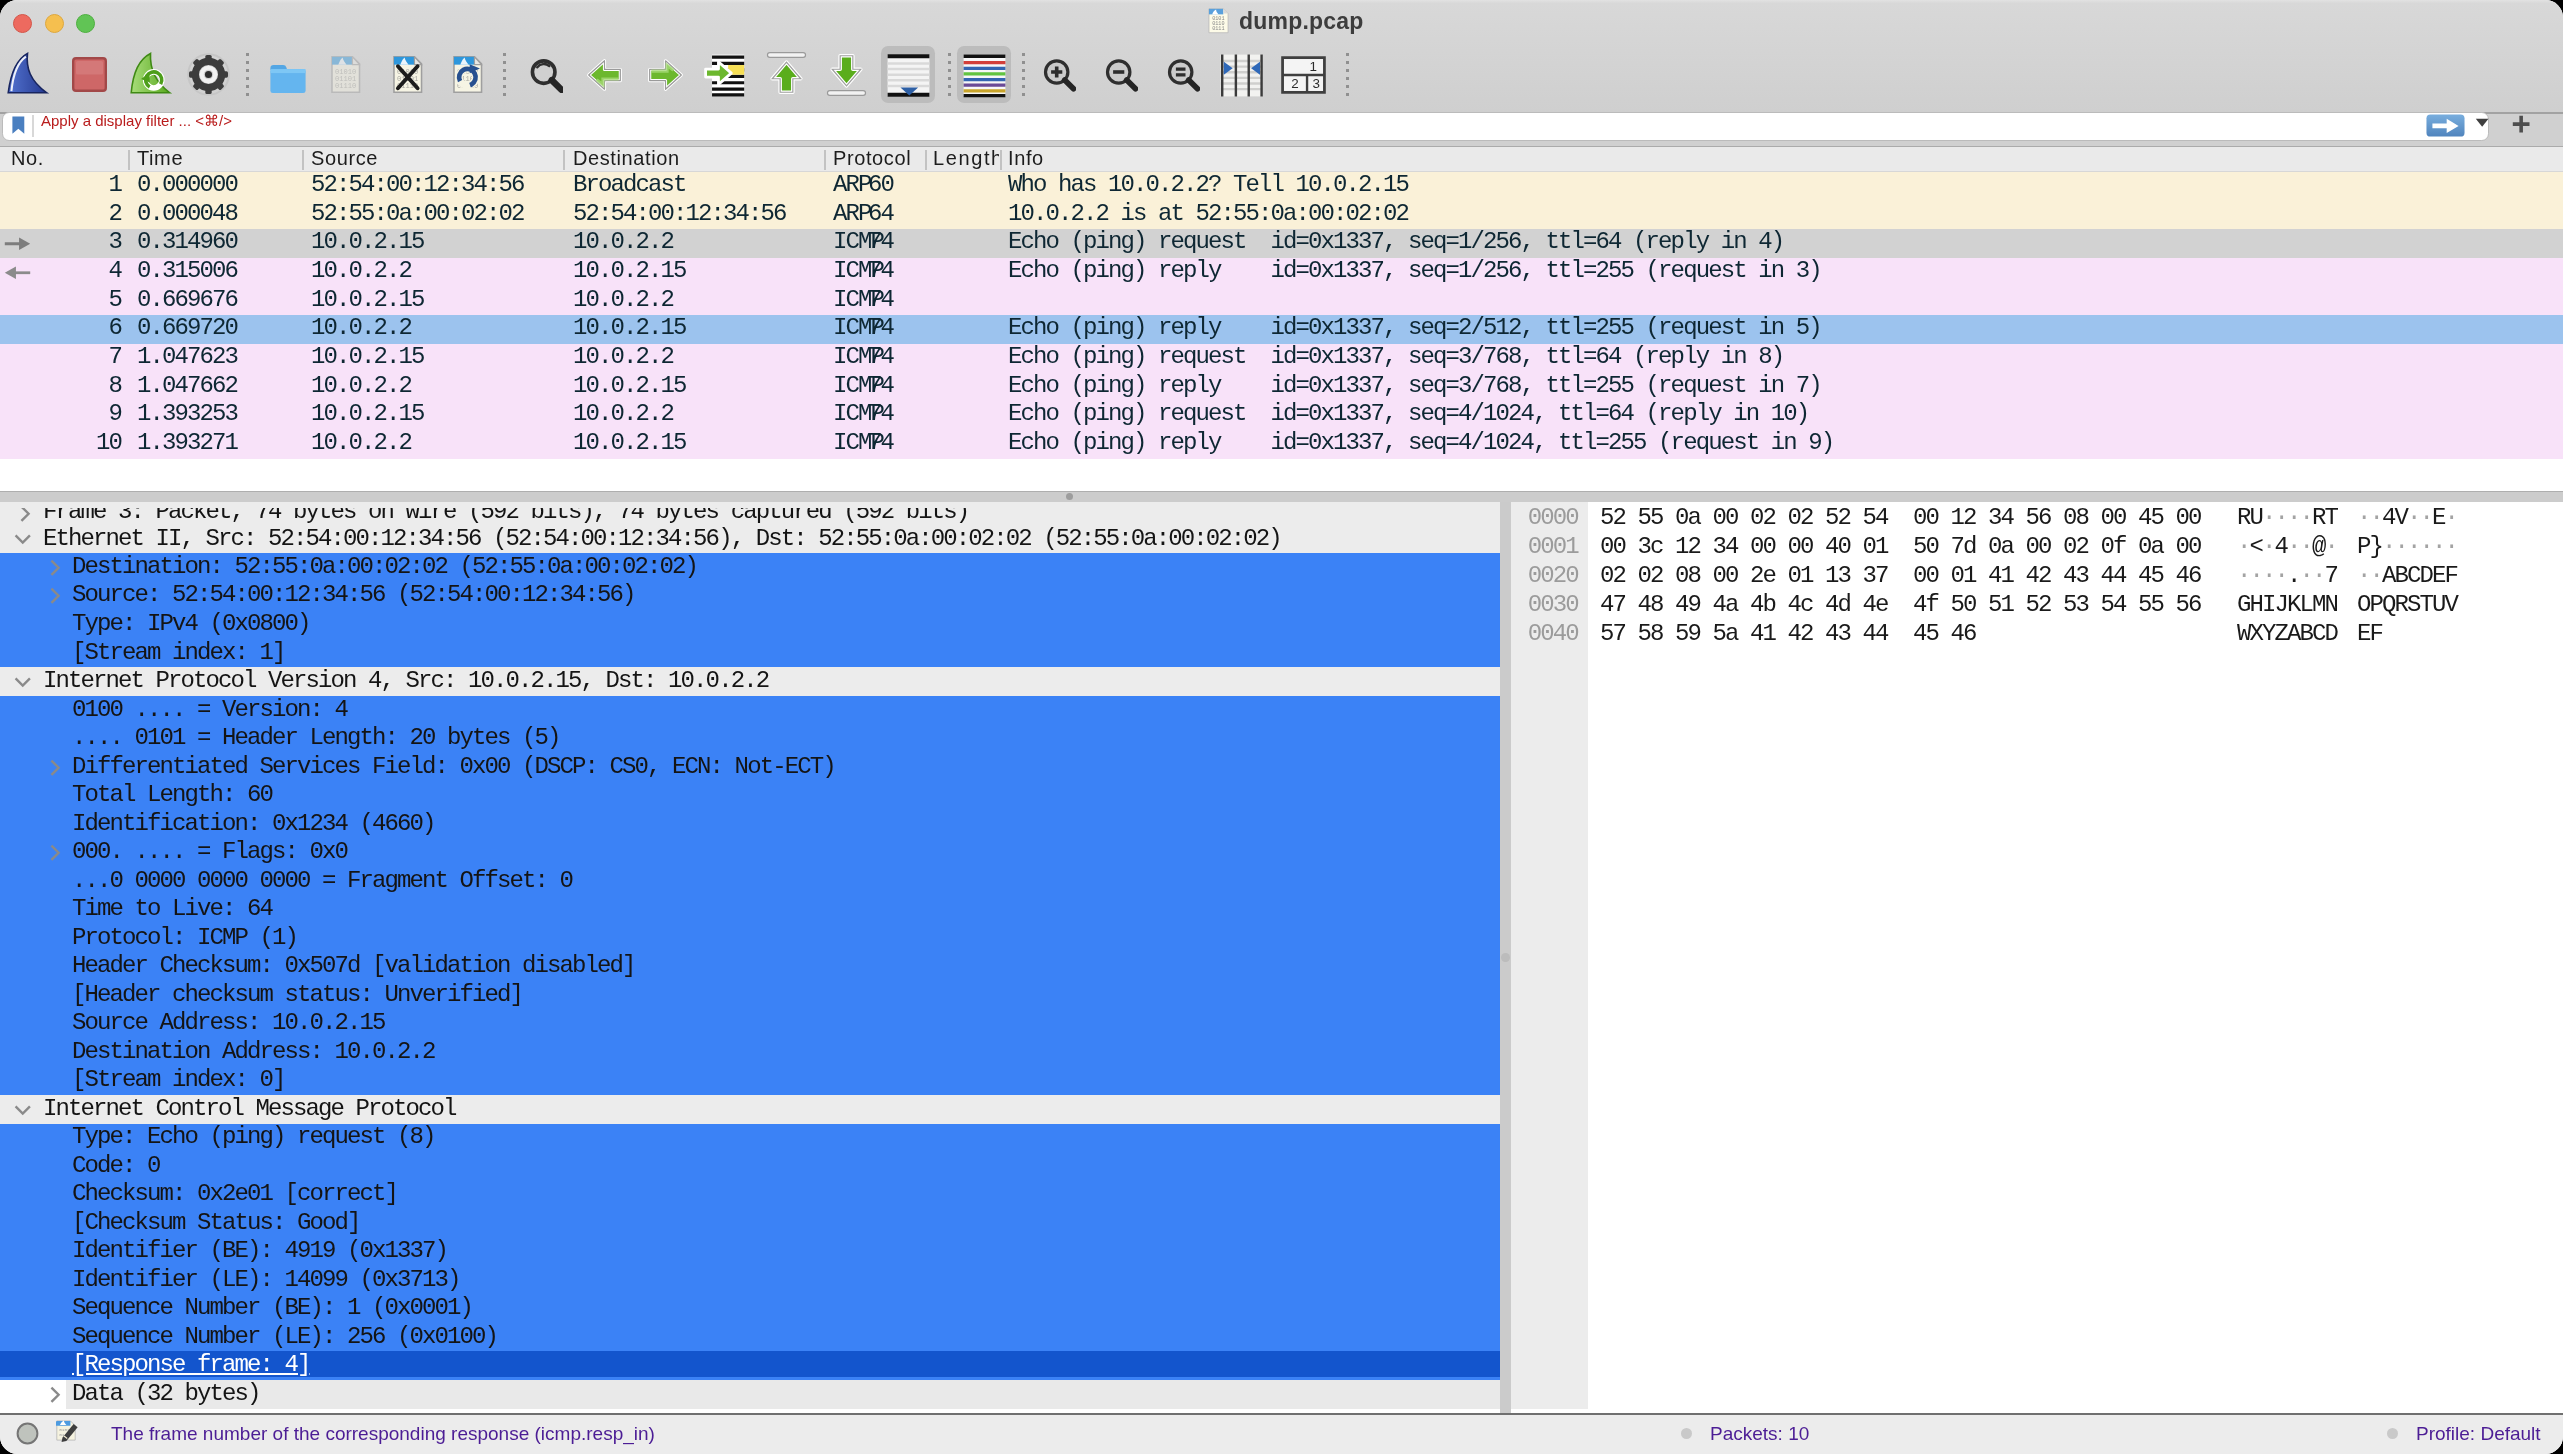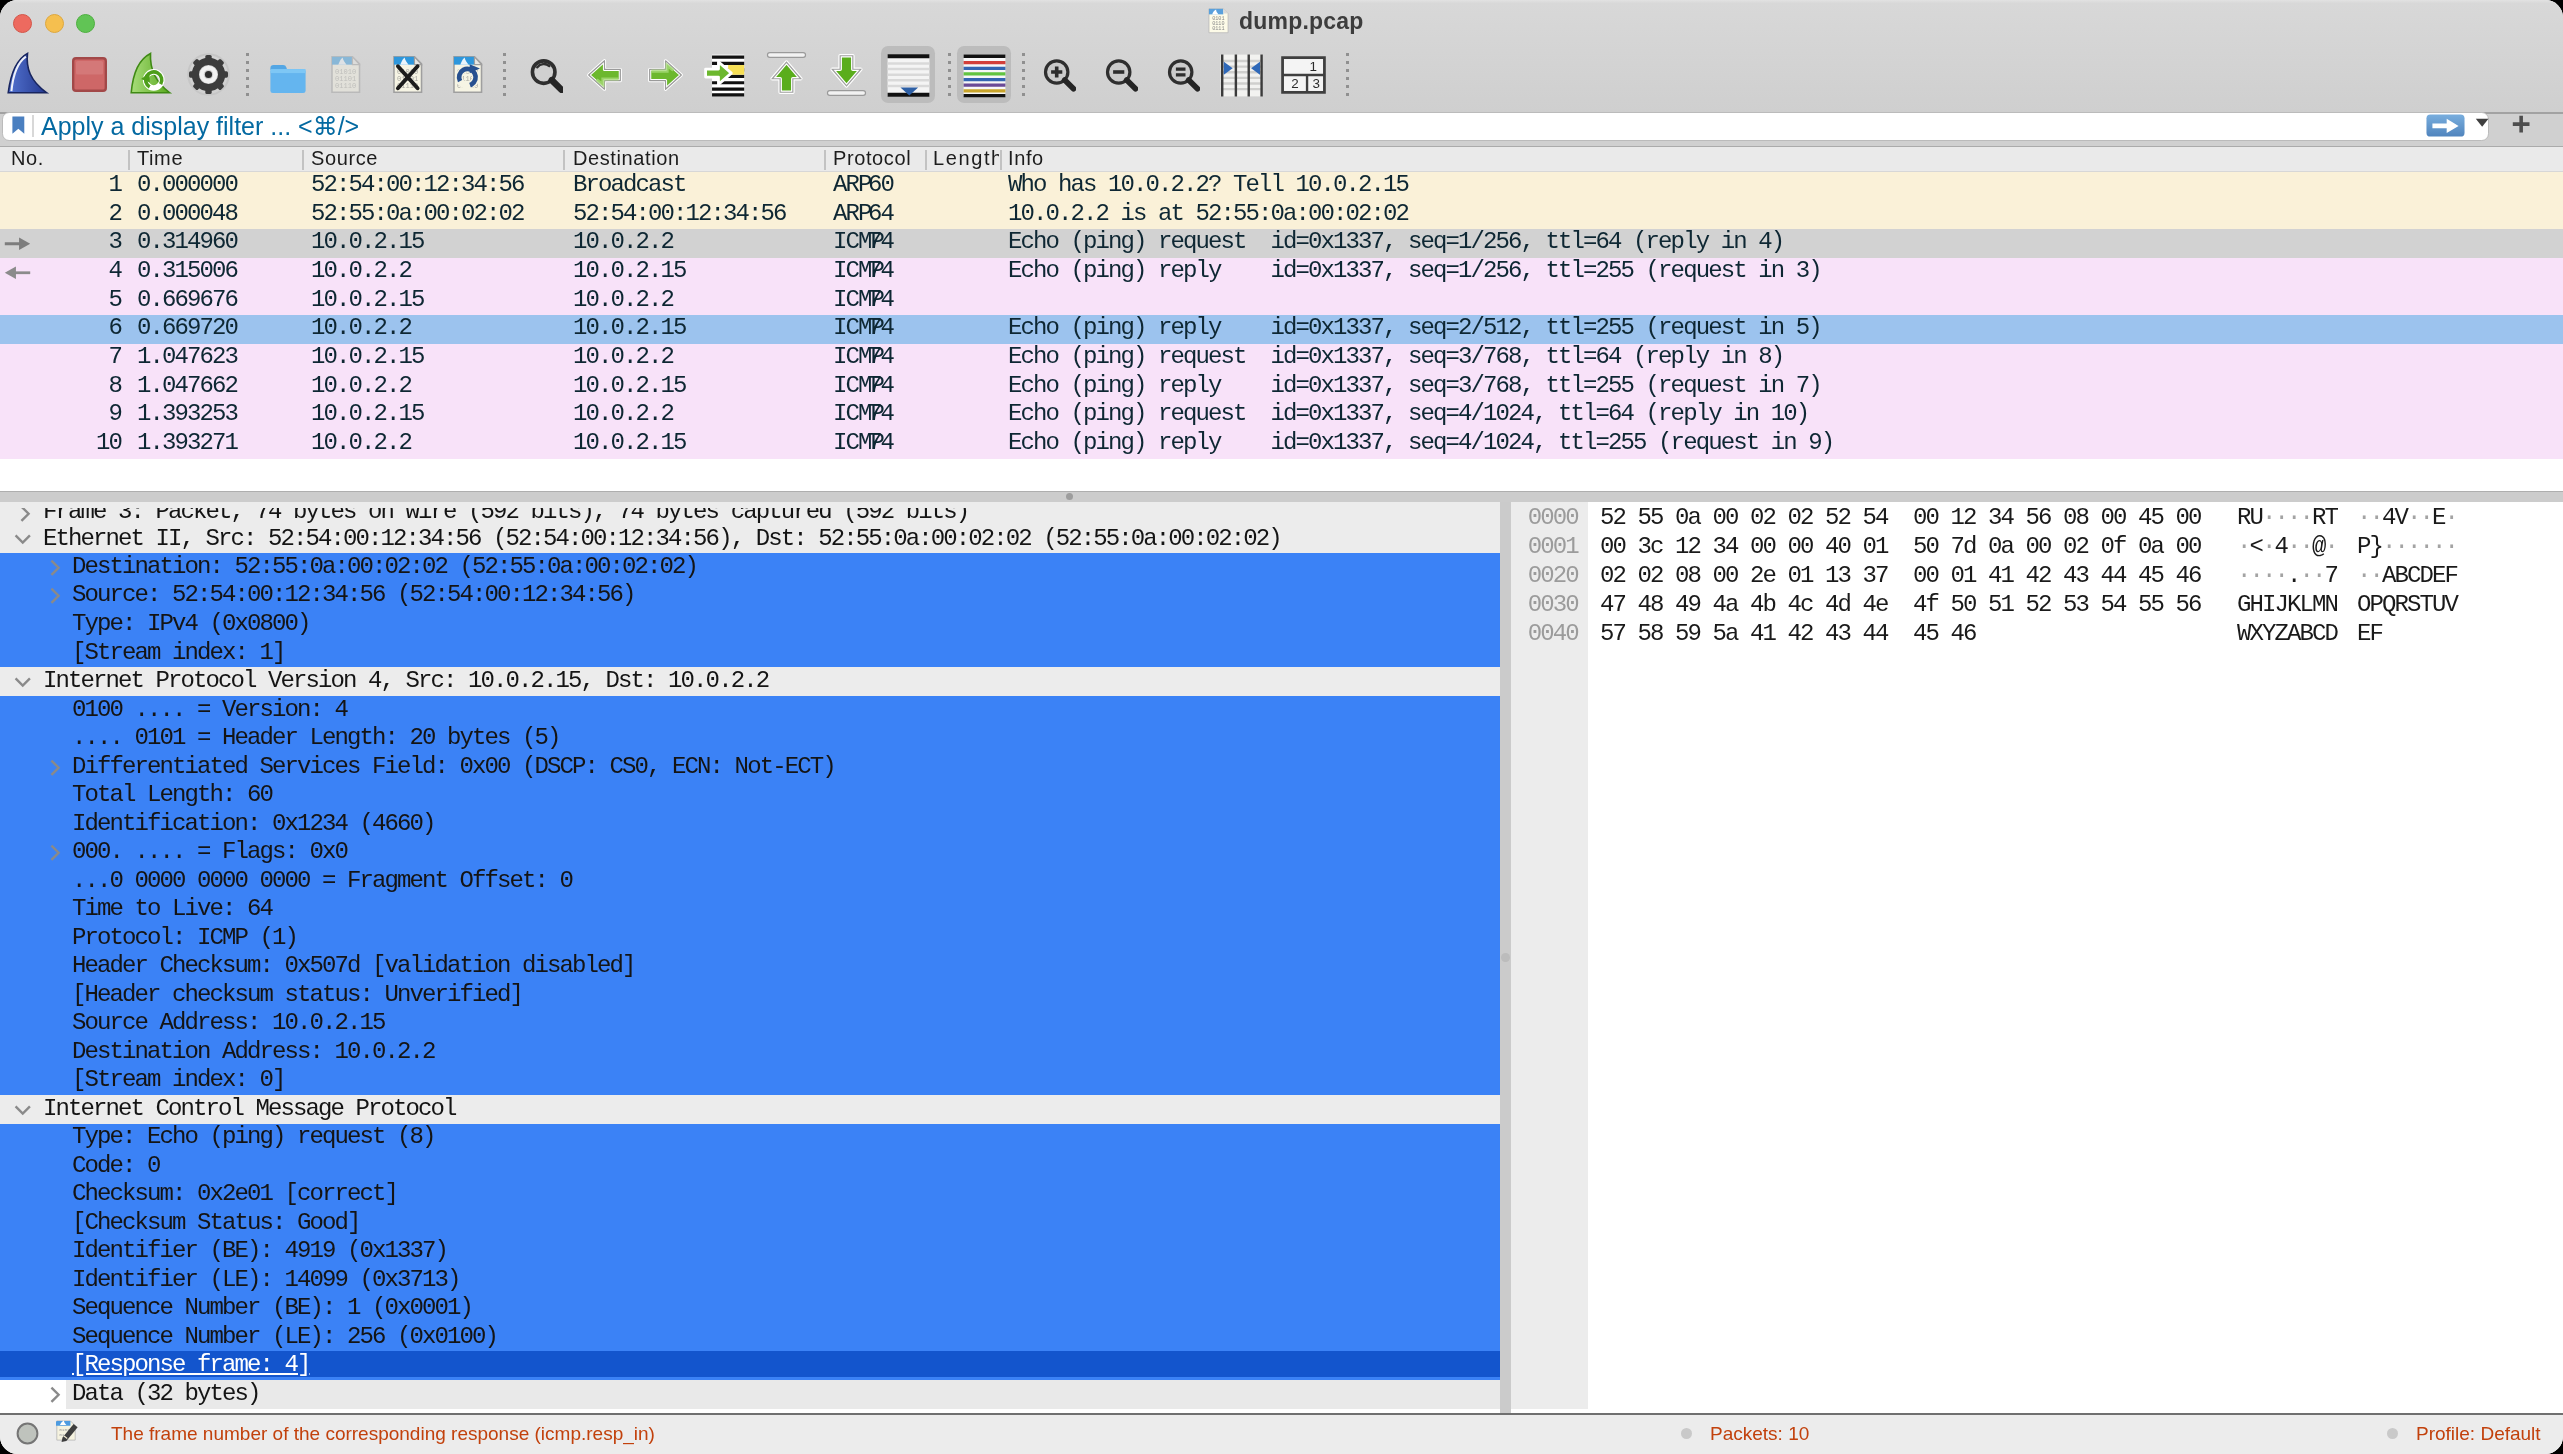--- a/index.html
+++ b/index.html
@@ -7,21 +7,21 @@
 .abs{position:absolute}
 
 #chrome{left:0;top:0;width:2563px;height:112px;background:linear-gradient(#e2e2e2,#d8d8d8 3.2px,#cfcfcf)}
 #chromeline{left:0;top:112px;width:2563px;height:1.6px;background:#a2a2a2}
 .tl{border-radius:50%;width:19px;height:19px;top:13.5px}
 #title{top:8px;left:1239px;font-size:23px;font-weight:bold;color:#3d3d3d;letter-spacing:0.2px}
 
 #fbar{left:0;top:114px;width:2563px;height:32px;background:#d0d0d0}
 #fbarline{left:0;top:146px;width:2563px;height:1.6px;background:#ababab}
 #finput{left:2.4px;top:112px;width:2487px;height:29px;background:#fff;border:1.6px solid #bbb;border-radius:7.2px}
-#fplace{left:41px;top:112px;font-size:25px;color:#0369a1}
+#fplace{left:41px;top:112px;font-size:15px;color:#b91c1c}
 #fsep{left:32px;top:115px;width:1.6px;height:22px;background:#d8d8d8}
 
 #phead{left:0;top:147px;width:2563px;height:25px;background:#eaeaea;border-bottom:0.8px solid #d7d7d7}
 .hcell{top:147px;font-size:20px;color:#1d1d1d;letter-spacing:0.6px}
 .hsep{top:150px;width:1.6px;height:20px;background:#c2c2c2}
 
 .prow{left:0;width:2563px;height:29px;font-family:"Liberation Mono",monospace;font-size:24px;letter-spacing:-1.9px;color:#0e2733;white-space:pre}
 .prow span{position:absolute;top:-0.8px}
 .arp{background:#faf1d8}
 .icmp{background:#f8e2f9}
@@ -46,21 +46,21 @@
 .dsel .dtx{text-decoration:underline}
 .dar{position:absolute;font-size:17.5px;color:#8a8a8a}
 #hpane{left:1511px;top:502px;width:1052px;height:907px;background:#fff;overflow:hidden}
 #hoffcol{position:absolute;left:0;top:0;width:77px;height:907px;background:#ececec}
 .hrow{position:absolute;font-family:"Liberation Mono",monospace;font-size:24px;letter-spacing:-1.9px;white-space:pre;color:#1a1a1a}
 .hoff{color:#9b9b9b}
 .dot{color:#a3a3a3}
 
 #bline{left:0;top:1413px;width:2563px;height:1.6px;background:#6f6f6f}
 #sbar{left:0;top:1415px;width:2563px;height:40px;background:#ececec}
-.stx{font-size:19px;color:#c2410c;top:1423px}
+.stx{font-size:19px;color:#4c1d95;top:1423px}
 .sdot{border-radius:50%;background:#c9c9c9;width:11px;height:11px;top:1428px}
 
 .ti{position:absolute;top:51px}
 .tsep{position:absolute;top:53px;width:3.2px;height:46px;
  background-image:repeating-linear-gradient(#909090 0 3.2px,transparent 3.2px 8px)}
 .press{position:absolute;top:46px;width:54px;height:57px;background:#bcbcbc;border-radius:7.2px}
 </style>
 
 </head><body>
 <div id="win">

